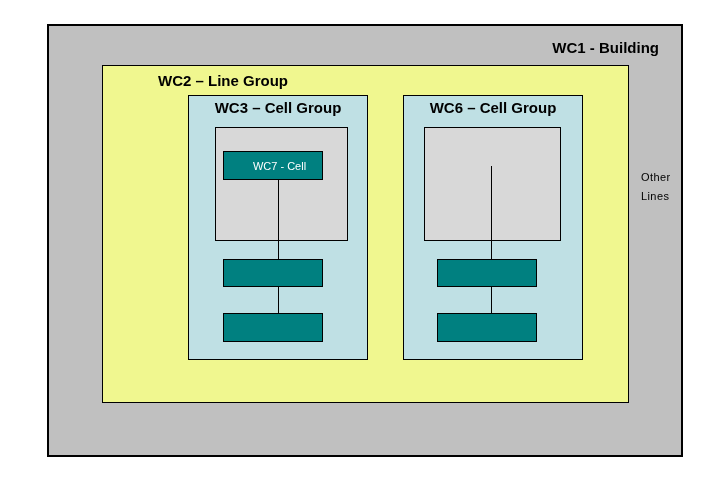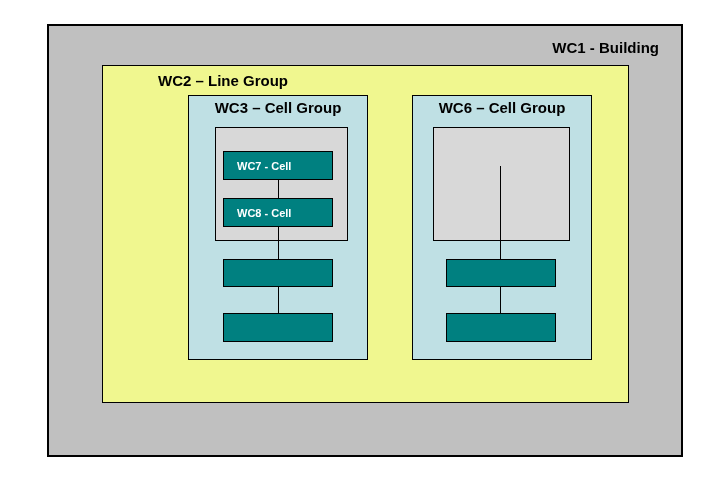--- a/index.html
+++ b/index.html
@@ -44,21 +44,21 @@
     margin-left: 43px;
   }
   .cell-group {
     position: absolute;
     top: 29px;
     width: 180px; height: 265px;
     background: var(--cell_group_bg, #bfe0e4);
     border: 1px solid var(--border, #000000);
   }
   .cg-left  { left: 73px; margin-left: 12px; }
-  .cg-right { left: 309px; }
+  .cg-right { left: 300px; }
   .cell-group-title {
     position: absolute;
     left: 0; right: 0; top: 3px;
     text-align: center;
     font-size: 15px;
     font-weight: bold;
     line-height: 17px;
   }
   .cell-container {
     position: absolute;
@@ -72,29 +72,30 @@
   .connector {
     position: absolute;
     top: 70px;
     width: 1px; height: 161px;
     background: var(--border, #000000);
   }
   .cg-left  .connector { left: 89px; }
   .cg-right .connector { left: 87px; }
   .cell {
     position: absolute;
-    width: 110px;
+    width: 100px;
     background: var(--cell_bg, #008080);
     border: 1px solid var(--border, #000000);
     color: var(--cell_text, #ffffff);
     font-size: 11px;
-    font-weight: bold;
+    font-weight: normal;
     display: flex;
     align-items: center;
     padding-left: 13px;
+    justify-content: center;
   }
   .cg-left  .cell { left: 34px; }
   .cg-right .cell { left: 33px; }
   .cell-1 { top: 55px;  height: 29px; }
   .cell-2 { top: 102px; height: 29px; }
   .cell-3 { top: 163px; height: 28px; }
   .cell-4 { top: 217px; height: 29px; }
   .side-note {
     position: absolute;
     left: 641px; top: 171px;
@@ -116,32 +117,33 @@
     <div class="line-group">
       <div class="line-group-title">WC2 – Line Group</div>
 
       <div class="cell-group cg-left">
         <div class="cell-group-title">WC3 – Cell Group</div>
         <div class="cell-container"></div>
         <div class="connector"></div>
         <div class="cell cell-1">
           <span>WC7 - Cell</span>
         </div>
-        <div class="cell cell-2">
-          <span>WC8 - Cell</span>
-        </div>
         <div class="cell cell-3"></div>
         <div class="cell cell-4"></div>
       </div>
 
       <div class="cell-group cg-right">
         <div class="cell-group-title">WC6 – Cell Group</div>
         <div class="cell-container"></div>
         <div class="connector"></div>
         <div class="cell cell-3"></div>
         <div class="cell cell-4"></div>
       </div>
 
     </div>
   </div>
 
+  <div class="side-note">
+    <div class="note-line">Other</div>
+    <div class="note-line">Lines</div>
+  </div>
 
 </div>
 
 </body></html>

